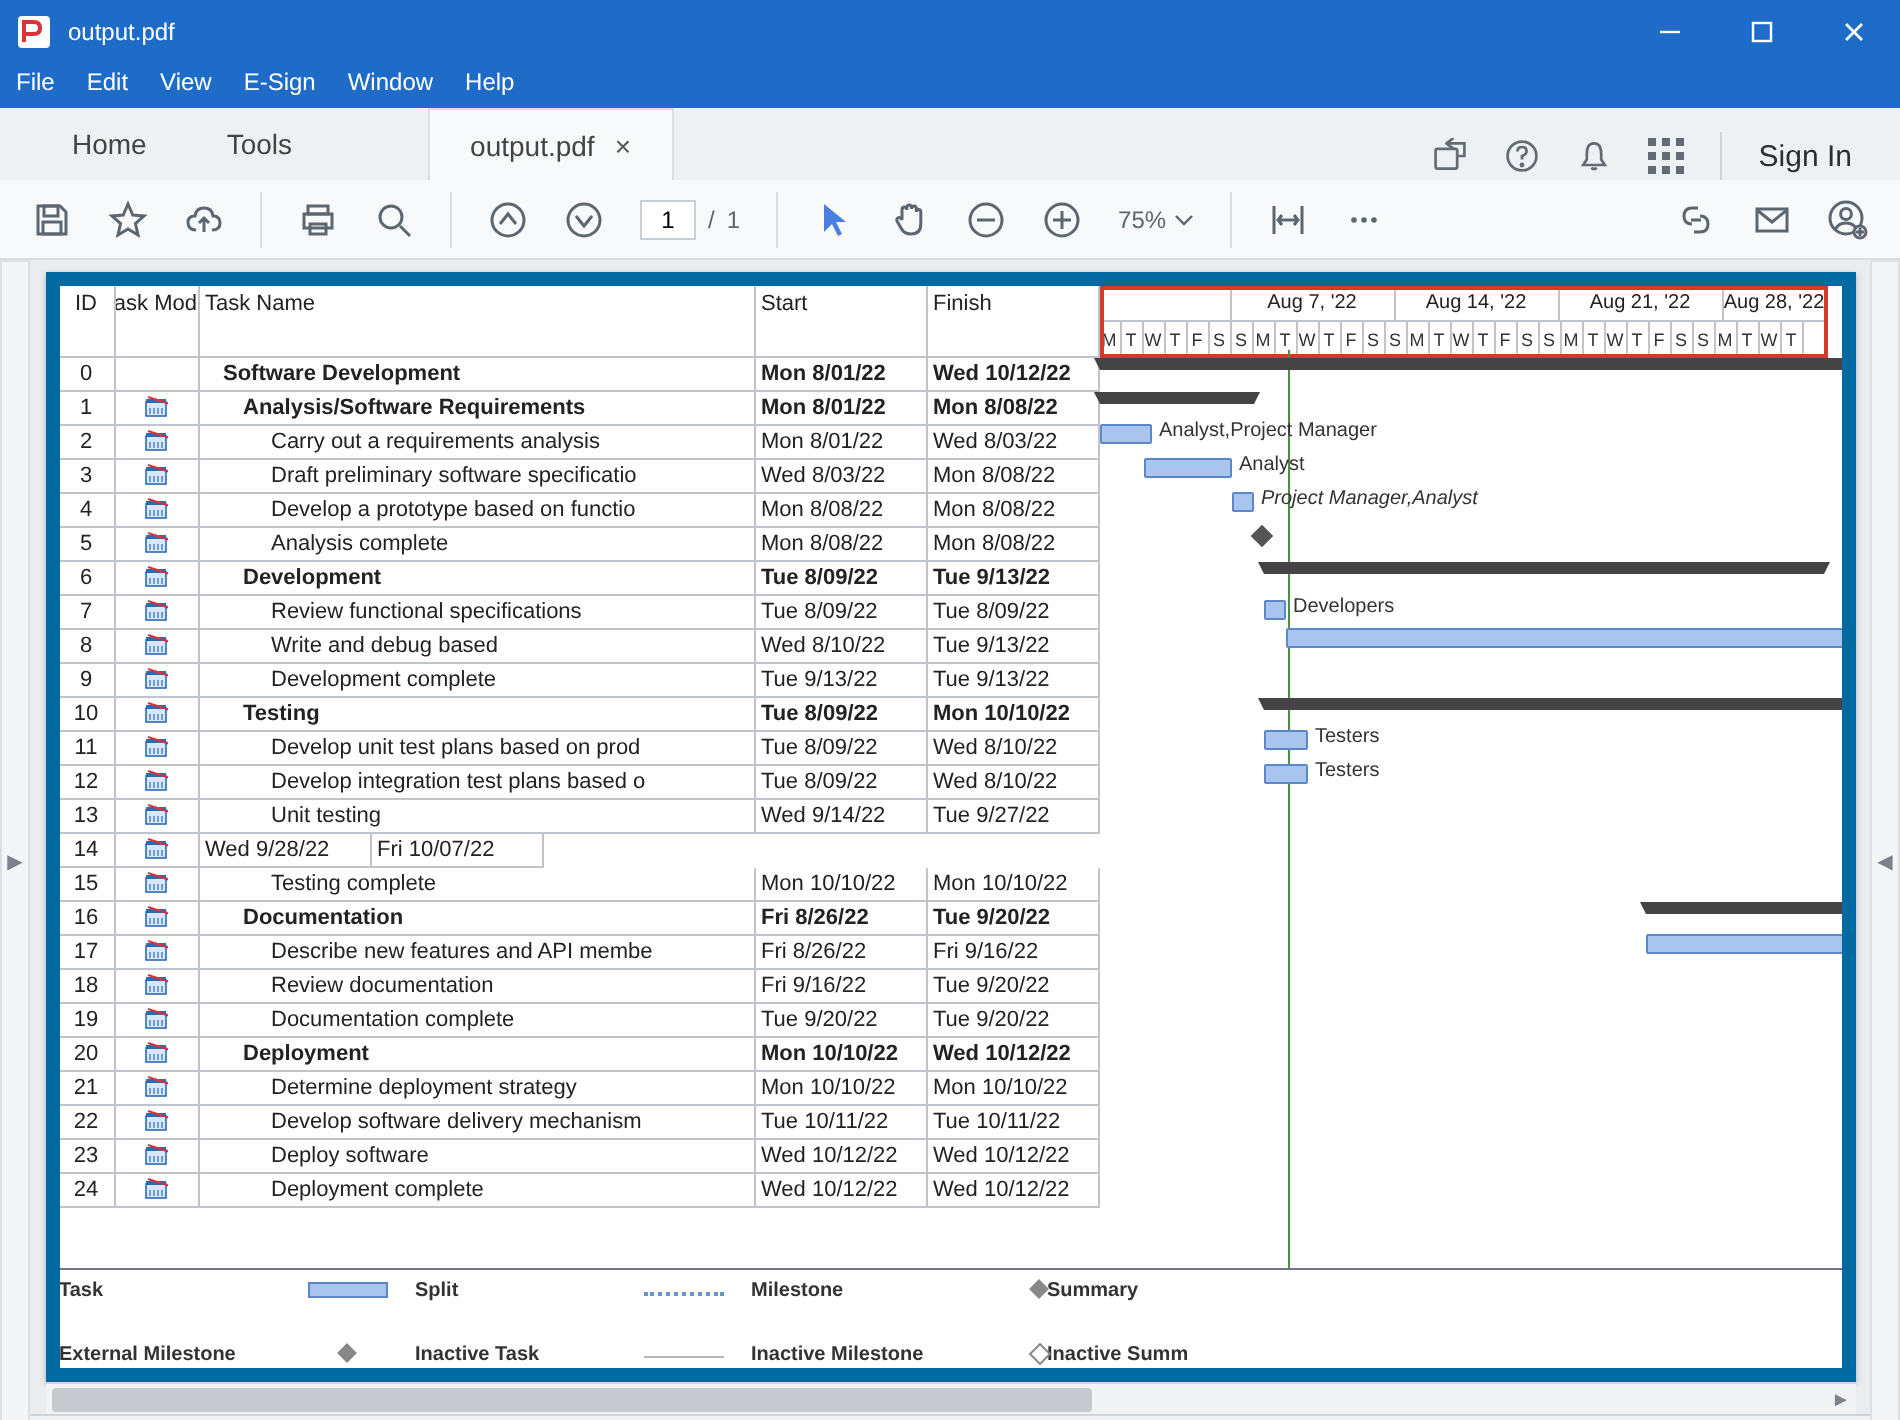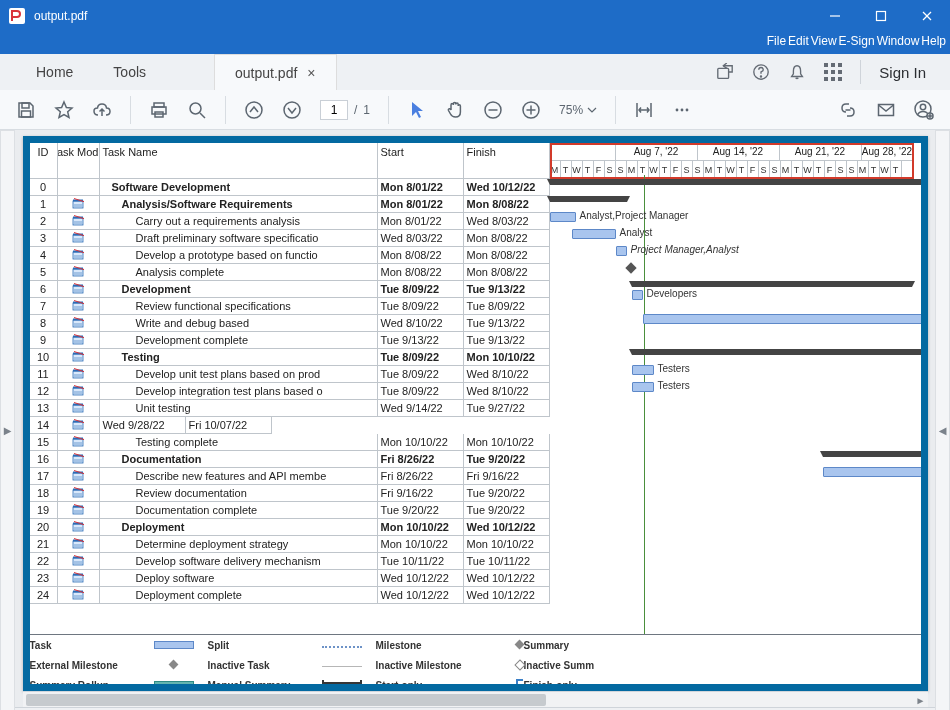--- a/index.html
+++ b/index.html
@@ -8,25 +8,25 @@
   
   .titlebar { height: 32px; background:#1e6cc7; color:#fff; display:flex; align-items:center; }
   .titlebar .icon-app { width:18px; height:18px; border-radius:3px; margin:0 8px; display:inline-flex;align-items:center;justify-content:center;}
   .titlebar .icon-app svg { width:18px; height:18px; }
   .titlebar .title { font-size:12px; flex:0 0 auto; }
   .titlebar .spacer { flex:1; }
   .titlebar .winbtn { width:46px; height:32px; display:flex; align-items:center; justify-content:center; }
   .titlebar .winbtn svg { stroke:#fff; fill:none; }
 
   
-  .menubar { height:22px; background:#1e6cc7; color:#fff; display:flex; align-items:center; padding:0 4px 4px 8px; font-size:12px; gap:2px;justify-content:flex-end;}
+  .menubar { height:22px; background:#1e6cc7; color:#fff; display:flex; align-items:center; padding:0 4px 4px 8px; font-size:12px; gap:16px;}
   .menubar span { cursor:default; }
 
   
-  .tabstrip { height:36px; background:#eef1f4; display:flex; padding:0 16px; }
+  .tabstrip { height:36px; background:#eef1f4; display:flex; align-items:flex-end; padding:0 16px; }
   .tabstrip .tab { height:36px; padding:0 20px; font-size:14px; display:flex; align-items:center; color:#444; border:0; }
   .tabstrip .tab.active { background:#f7f9fb; border-top:1px solid #ddd; border-left:1px solid #ddd; border-right:1px solid #ddd; }
   .tabstrip .close-x { margin-left:10px; font-size:14px; color:#555; }
   .tabstrip .right { flex:1; display:flex; justify-content:flex-end; align-items:center; gap:18px; padding-right:8px;}
   .ricon { width:18px; height:18px; display:flex;align-items:center;justify-content:center; color:#646b74; }
   .ricon svg { width:18px; height:18px; stroke:#646b74; fill:none; stroke-width:1.5; }
   .signin { font-size:15px; color:#2b2e32; }
   .apps-grid { width:18px;height:18px; display:grid; grid-template-columns:repeat(3,4px); grid-template-rows:repeat(3,4px); gap:3px; }
   .apps-grid i { background:#646b74; }
 
@@ -80,21 +80,21 @@
   .sumbar::before { left:-3px; border-left:3px solid transparent; border-right:3px solid transparent;}
   .sumbar::after { right:-3px; border-left:3px solid transparent; border-right:3px solid transparent;}
   .taskbar { position:absolute; height:10px; top:3px; background:#a9c5ee; border:1px solid #5d88c8; border-radius:1px; }
   .milestone { position:absolute; top:4px; width:8px;height:8px; background:#555; transform:rotate(45deg); }
   .glabel { position:absolute; top:1px; font-size:10px; color:#333; white-space:nowrap;}
   .todayline { position:absolute; top:0; bottom:-460px; width:0; border-left:1px solid #4a8f3c; }
 
   
   .legend { position:absolute; left:0; right:0; bottom:0; border-top:1.5px solid #6e7680; height:50px; font-size:10px; display:flex; }
   .legend .projinfo { width:430px; padding:8px 12px; font-weight:700;}
-  .legend .keys { flex:1; display:grid; grid-template-columns: 120px 50px 110px 50px 120px 20px 85px; grid-template-rows:16px 16px 16px; align-items:center; gap:4px 4px; padding-top:2px;}
+  .legend .keys { flex:1; display:grid; grid-template-columns: 120px 50px 110px 50px 120px 20px 85px; grid-template-rows:16px 16px 16px; align-items:center; gap:16px 4px; padding-top:2px;}
   .lk { font-size:10px; }
   .lk.bold { font-weight:700; color:#333;}
   .sw { width:40px; height:8px; display:inline-block; }
   .sw-task { background:#a9c5ee; border:1px solid #5d88c8; }
   .sw-sumr { background:#63b5b0; border:1px solid #2e8b85; }
   .sw-msumm { border-top:2px solid #363636; border-bottom:2px solid #363636; height:6px; position:relative}
   .sw-msumm::before,.sw-msumm::after{content:"";position:absolute;width:2px;height:10px;background:#363636;top:-4px;}
   .sw-msumm::before{left:0}.sw-msumm::after{right:0}
   .sw-split { height:0; border-top:2px dotted #6d92c7; margin-top:3px;}
   .sw-dash  { height:0; border-top:1px solid #b6b6b6; margin-top:3px;}
@@ -745,21 +745,21 @@
               <div class="grow" style="top: 68px;">
                 <div class="taskbar" style="left: 66px; width: 11px;"></div>
                 <div class="glabel" style="left: 81px; font-style: italic;">Project Manager,Analyst</div>
               </div>
               <div class="grow" style="top: 85px;">
                 <div class="milestone" style="left: 77px;"></div>
               </div>
               <div class="grow" style="top: 102px;">
                 <div class="sumbar" style="left: 82px; width: 280px;"></div>
               </div>
-              <div class="grow" style="top: 112px; text-align: center;">
+              <div class="grow" style="top: 122px; text-align: center;">
                 <div class="taskbar" style="left: 82px; width: 11px;"></div>
                 <div class="glabel" style="left: 97px;">Developers</div>
               </div>
               <div class="grow" style="top: 136px;">
                 <div class="taskbar" style="left: 93px; width: 280px;"></div>
               </div>
               <div class="grow" style="top: 170px;">
                 <div class="sumbar" style="left: 82px; width: 480px;"></div>
               </div>
               <div class="grow" style="top: 187px;">

